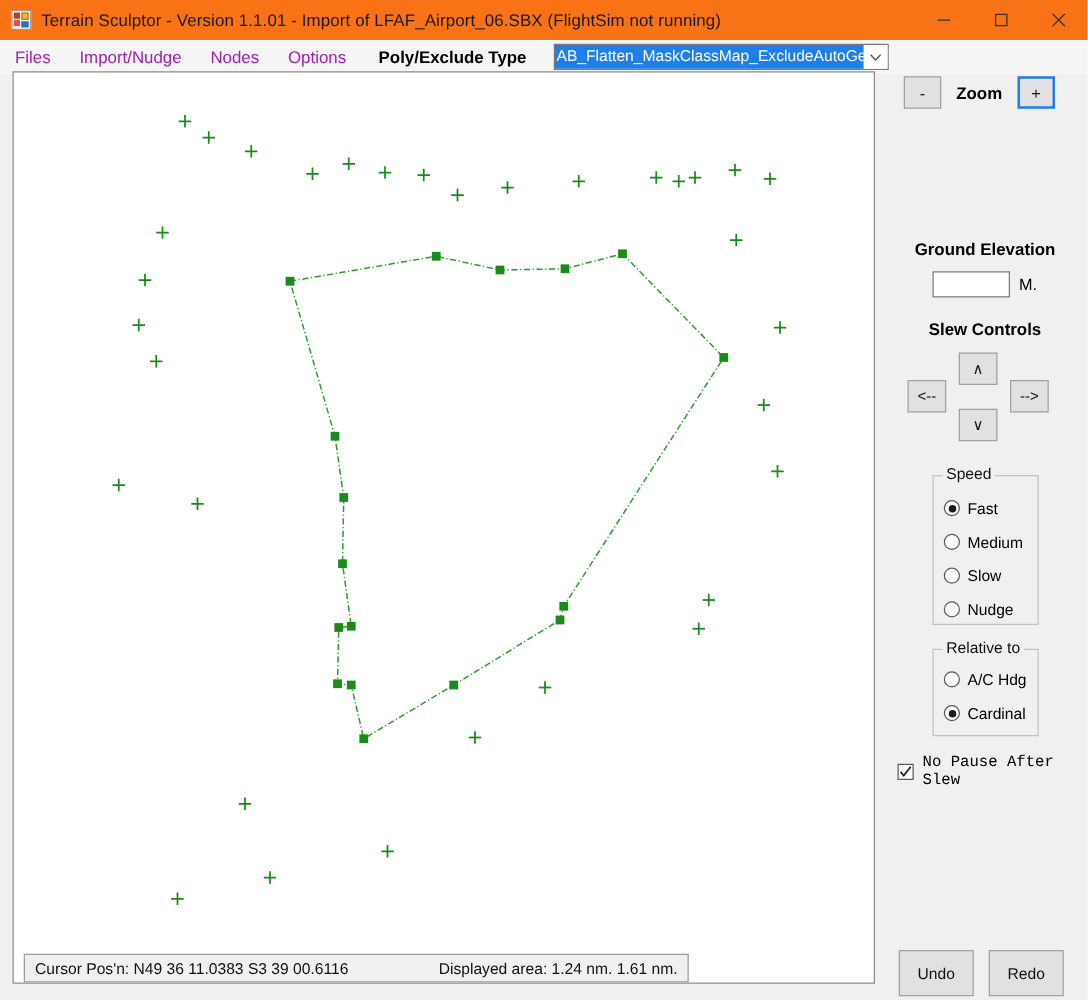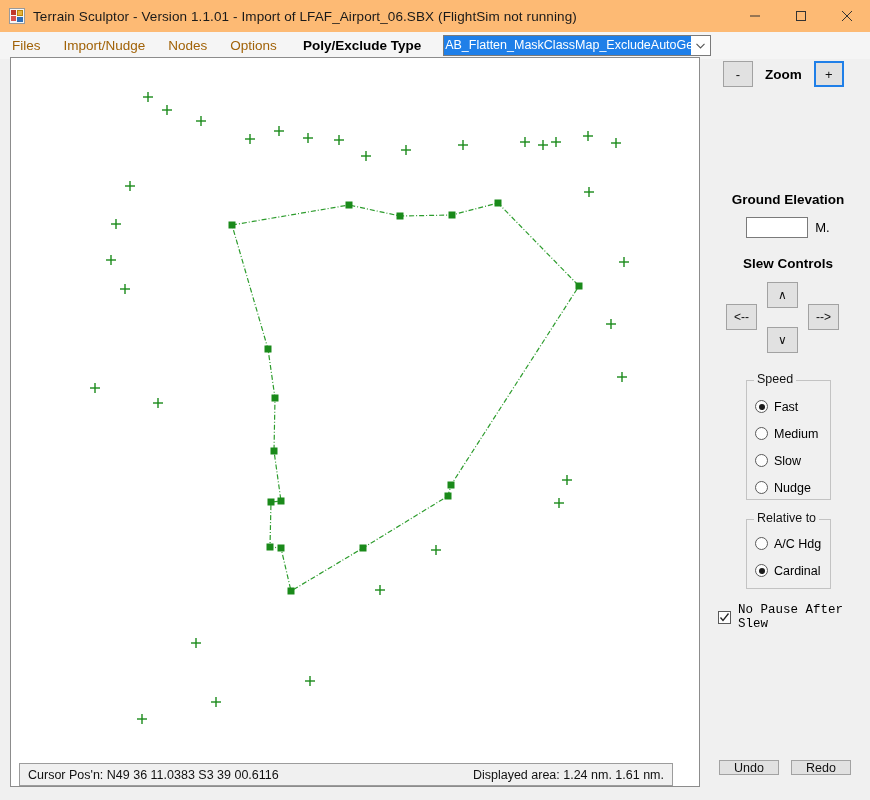--- a/index.html
+++ b/index.html
@@ -9,21 +9,21 @@
     background:#f0f0f0;
     font-family:"Liberation Sans", sans-serif;
     font-size:13px;
     color:#000;
     overflow:hidden;
     position:relative;
   }
   
   .titlebar{
     height:32px;
-    background:#fdba74;
+    background:#f97316;
     display:flex;align-items:center;
     position:relative;
   }
   .app-icon{
     width:16px;height:16px;margin-left:9px;margin-right:8px;
     position:relative;flex:0 0 auto;
     background:#f7f7f7;border:1px solid #9a9a9a;
     box-sizing:border-box;
   }
   .app-icon i{position:absolute;display:block;}
@@ -49,21 +49,21 @@
   
   .menubar{
     height:27px;
     background:#f5f5f5;
     display:flex;align-items:center;
     padding-left:12px;
     box-sizing:border-box;
   }
   .menu-item{
     font-size:13.5px;
-    color:#a16207;
+    color:#a21caf;
     margin-right:23px;
     white-space:nowrap;
   }
   .menu-label-bold{
     font-size:13.5px;
     font-weight:bold;
     color:#000;
     margin-right:22px;
     margin-left:3px;
     white-space:nowrap;
@@ -101,21 +101,21 @@
     background:#ffffff;
     border:1px solid #8c8c8c;
     box-sizing:border-box;
     overflow:hidden;
   }
   .canvas-wrap svg{display:block;position:absolute;left:0;top:0;}
   
   .statusbar{
     position:absolute;
     left:19px;top:763px;
-    width:654px;height:23px;
+    width:532px;height:23px;
     background:#f0f0f0;
     border:1px solid #9c9c9c;
     box-sizing:border-box;
     display:flex;align-items:center;
     justify-content:space-between;
     padding:0 8px;
     font-size:12.5px;
     color:#111;
   }
   
@@ -223,21 +223,21 @@
     box-sizing:border-box;
     position:relative;
     flex:0 0 auto;
   }
   .checkbox.on svg{position:absolute;left:0;top:0;}
   .check-label{margin-left:7px;font-size:12.5px;}
   .bottom-btns{
     position:absolute;left:13px;top:708px;
     display:flex;
   }
-  .btn-ur{width:60px;height:15px;font-size:12.5px;margin-right:12px;}
+  .btn-ur{width:60px;height:37px;font-size:12.5px;margin-right:12px;}
 </style>
 </head>
 <body>
 
 <div class="titlebar">
   <span class="app-icon">
     <i class="q1"></i>
       <i class="q2"></i>
       <i class="q3"></i>
       <i class="q4"></i>

